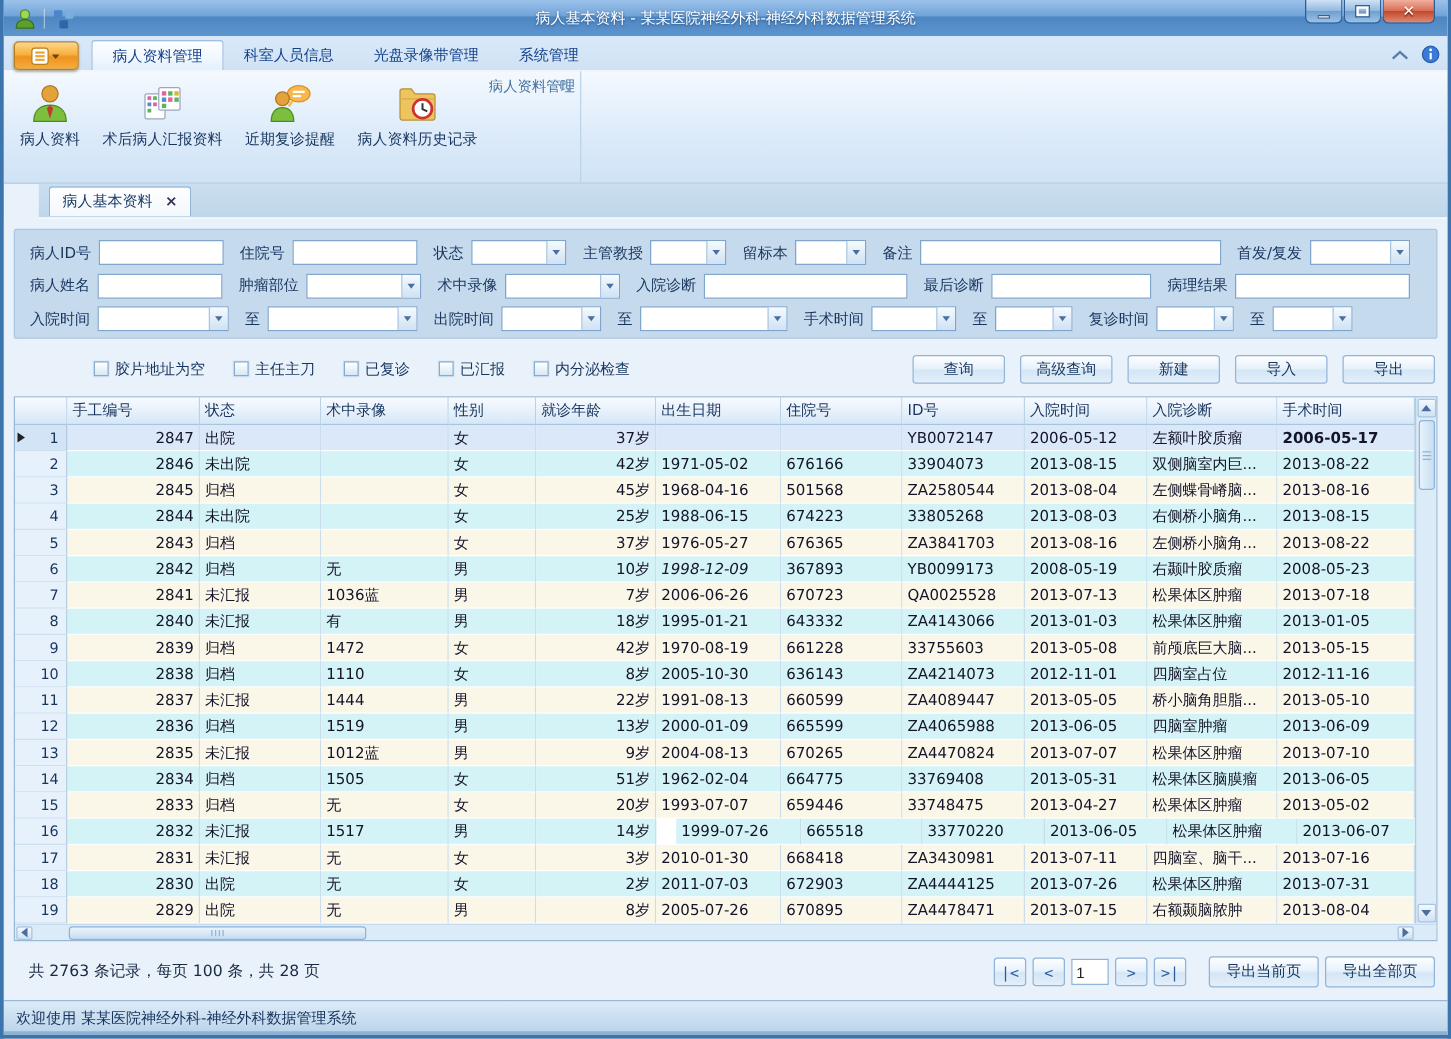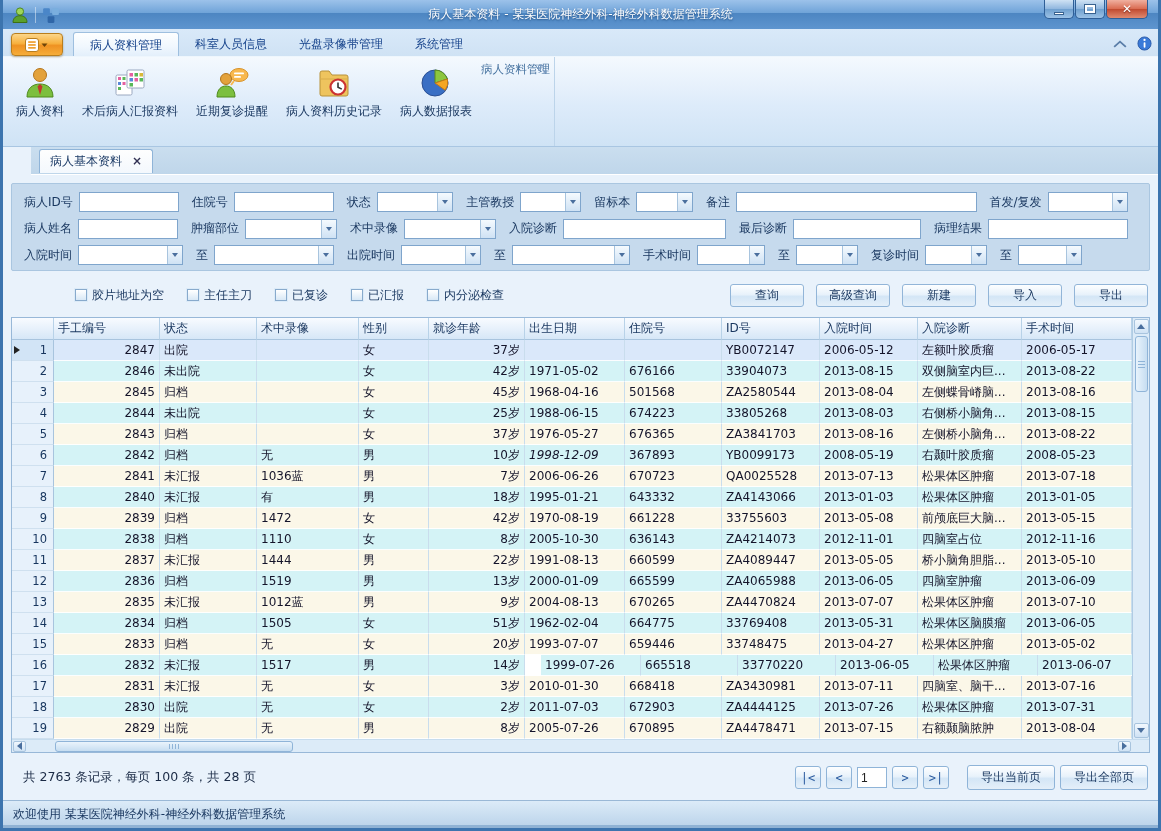--- a/index.html
+++ b/index.html
@@ -225,28 +225,20 @@
           </div>
           <div class="rbtn">
             <span class="ric"><svg viewBox="0 0 34 34">
                 <path d="M3 10V7a2 2 0 0 1 2-2h7l3 4h14a2 2 0 0 1 2 2v17a2 2 0 0 1-2 2H5a2 2 0 0 1-2-2z" fill="#eec45e" stroke="#b8923a"></path>
                 <path d="M3 13h28" stroke="#d8ac4a"></path>
                 <circle cx="21" cy="21" r="7.5" fill="#fff" stroke="#cc3333" stroke-width="2.2"></circle>
                 <path d="M21 16.5v4.8l3.8 1.8" stroke="#333" stroke-width="1.6" fill="none"></path>
               </svg></span>
             <span class="rlbl">病人资料历史记录</span>
           </div>
-          <div class="rbtn">
-            <span class="ric"><svg viewBox="0 0 34 34">
-                <circle cx="16" cy="17" r="13" fill="#3a6fc4" stroke="#2a4f94"></circle>
-                <path d="M16 17V4a13 13 0 0 1 12.4 9z" fill="#8cc63f" stroke="#5a8a1f"></path>
-                <path d="M16 17l12.4-4a13 13 0 0 1-2.2 11.2z" fill="#f5a623" stroke="#c07818"></path>
-              </svg></span>
-            <span class="rlbl">病人数据报表</span>
-          </div>
         </div>
       <div class="rb-footer">
         <span class="rb-group-label">病人资料管理</span>
         <span class="dialog-launcher">
           <svg viewBox="0 0 11 11">
               <path d="M1.5 1.5h5v1.5H3v3.5H1.5z" fill="none" stroke="#7a9ac0" stroke-width="1"></path>
               <path d="M5.5 5.5L9 9M9 9V6.2M9 9H6.2" stroke="#7a9ac0" stroke-width="1.2" fill="none"></path>
             </svg>
         </span>
       </div>
@@ -441,21 +433,21 @@
                 <div class="g-cell al-r" style="width: 106px; flex: 0 0 106px;">2847</div>
                 <div class="g-cell" style="width: 97px; flex: 0 0 97px;">出院</div>
                 <div class="g-cell" style="width: 102px; flex: 0 0 102px;"></div>
                 <div class="g-cell" style="width: 70px; flex: 0 0 70px;">女</div>
                 <div class="g-cell al-r" style="width: 96px; flex: 0 0 96px;">37岁</div>
                 <div class="g-cell" style="width: 100px; flex: 0 0 100px;"></div>
                 <div class="g-cell" style="width: 97px; flex: 0 0 97px;"></div>
                 <div class="g-cell" style="width: 98px; flex: 0 0 98px;">YB0072147</div>
                 <div class="g-cell" style="width: 98px; flex: 0 0 98px;">2006-05-12</div>
                 <div class="g-cell" style="width: 104px; flex: 0 0 104px;">左额叶胶质瘤</div>
-                <div class="g-cell" style="width: 97px; flex: 1 0 97px;">2006-05-17</div>
+                <div class="g-cell" style="width: 97px; flex: 1 0 97px; font-weight: bold;">2006-05-17</div>
               </div>
               <div class="g-row cyan">
                 <div class="g-rowhdr" style="width: 42px; flex: 0 0 42px;">
                   <span>2</span>
                 </div>
                 <div class="g-cell al-r" style="width: 106px; flex: 0 0 106px;">2846</div>
                 <div class="g-cell" style="width: 97px; flex: 0 0 97px;">未出院</div>
                 <div class="g-cell" style="width: 102px; flex: 0 0 102px;"></div>
                 <div class="g-cell" style="width: 70px; flex: 0 0 70px;">女</div>
                 <div class="g-cell al-r" style="width: 96px; flex: 0 0 96px;">42岁</div>

